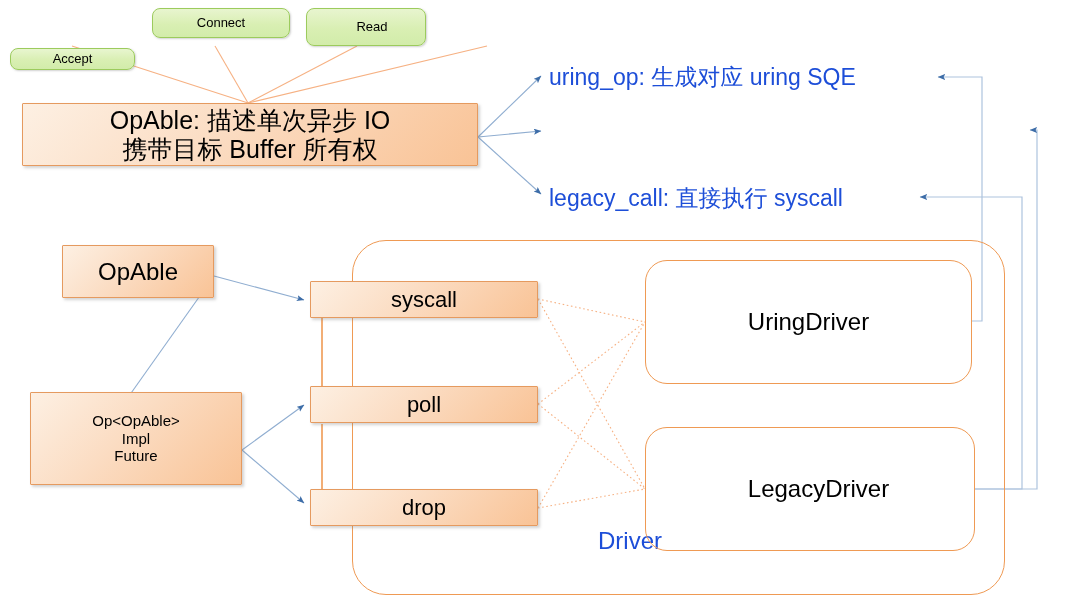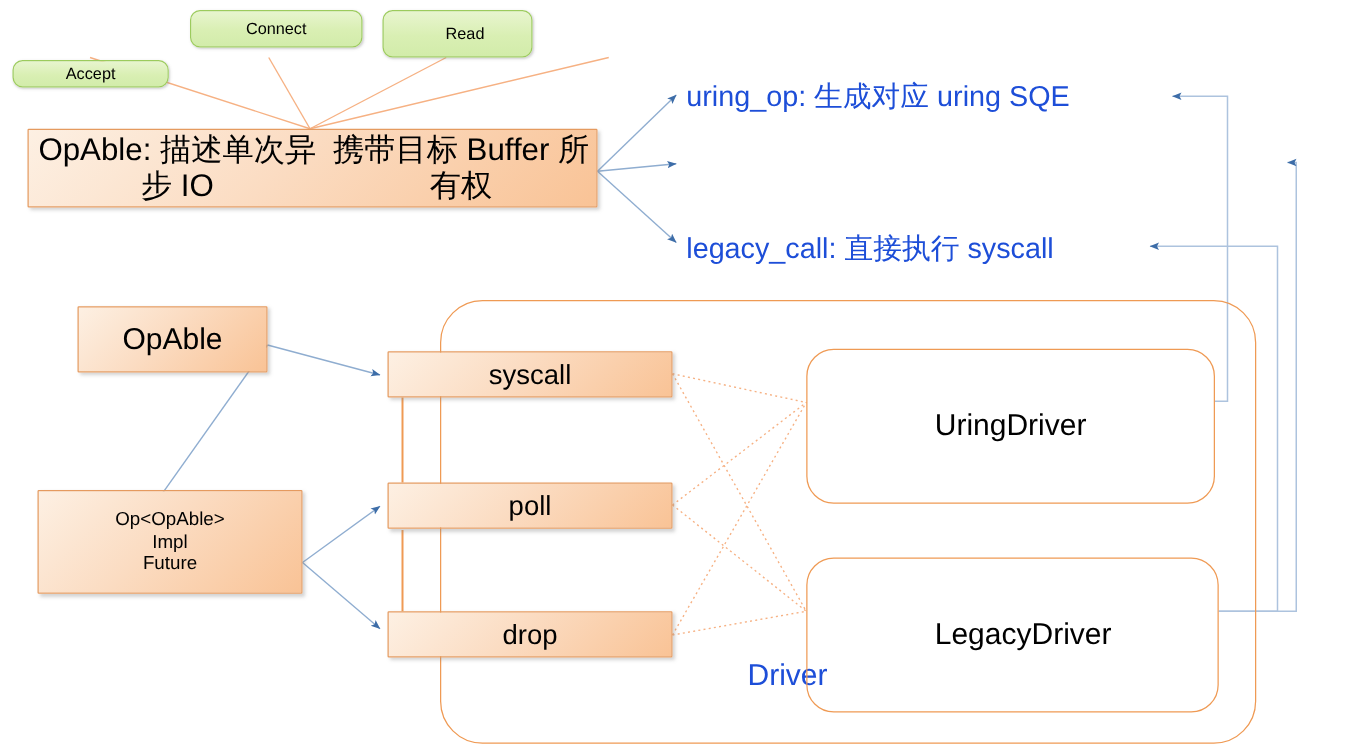--- a/index.html
+++ b/index.html
@@ -57,21 +57,20 @@
   }
   .driver-inner {
     position: absolute;
     box-sizing: border-box;
     border: 1.6px solid #ef9a54;
     border-radius: 22px;
     background: transparent;
     display: flex;
     align-items: center;
     justify-content: center;
-    margin-top: 19px;
   }
   .plain-label {
     position: absolute;
     color: #1d4ed8;
     white-space: nowrap;
   }
   .txt-big { font-size: 25px; }
   .txt-driver { font-size: 24px; }
   .txt-right { font-size: 23px; }
   .txt-node-lg { font-size: 24px; }
@@ -137,33 +136,33 @@
   <div class="node green-box" style="left:10px; top:8px; width:125px; height:22px;margin-top:40px;">
     <span>Accept</span>
   </div>
   <div class="node green-box" style="left:152px; top:8px; width:138px; height:30px;">
     <span>Connect</span>
   </div>
   <div class="node green-box" style="left:306px; top:8px; width:120px; height:38px;padding-left:12px;">
     <span>Read</span>
   </div>
 
-  <div class="node orange-box orange-sharp" style="left:22px; top:103px; width:456px; height:63px; flex-direction:row;">
+  <div class="node orange-box orange-sharp" style="left:22px; top:103px; width:456px; height:63px; flex-direction:column;">
     <span class="txt-big">OpAble: 描述单次异步 IO</span>
     <span class="txt-big">携带目标 Buffer 所有权</span>
   </div>
 
   <div class="plain-label txt-right" style="left:549px; top:62px;">uring_op: 生成对应 uring SQE</div>
   <div class="plain-label txt-right" style="left:549px; top:183px;">legacy_call: 直接执行 syscall</div>
 
   <div class="node orange-box orange-sharp" style="left:62px; top:245px; width:152px; height:53px;">
     <span class="txt-node-lg">OpAble</span>
   </div>
 
-  <div class="node orange-box orange-sharp" style="left:30px; top:392px; width:212px; height:83px; flex-direction:column;">
+  <div class="node orange-box orange-sharp" style="left:30px; top:392px; width:212px; height:93px; flex-direction:column;">
     <span class="txt-node-sm">Op&lt;OpAble&gt;</span>
     <span class="txt-node-sm">Impl</span>
     <span class="txt-node-sm">Future</span>
   </div>
 
   <div class="driver-frame" style="left:352px; top:240px; width:653px; height:355px;"></div>
   <div class="plain-label txt-driver" style="left:598px; top:527px;">Driver</div>
 
   <div class="node orange-box orange-sharp" style="left:310px; top:281px; width:228px; height:37px;">
     <span class="txt-node-md">syscall</span>

